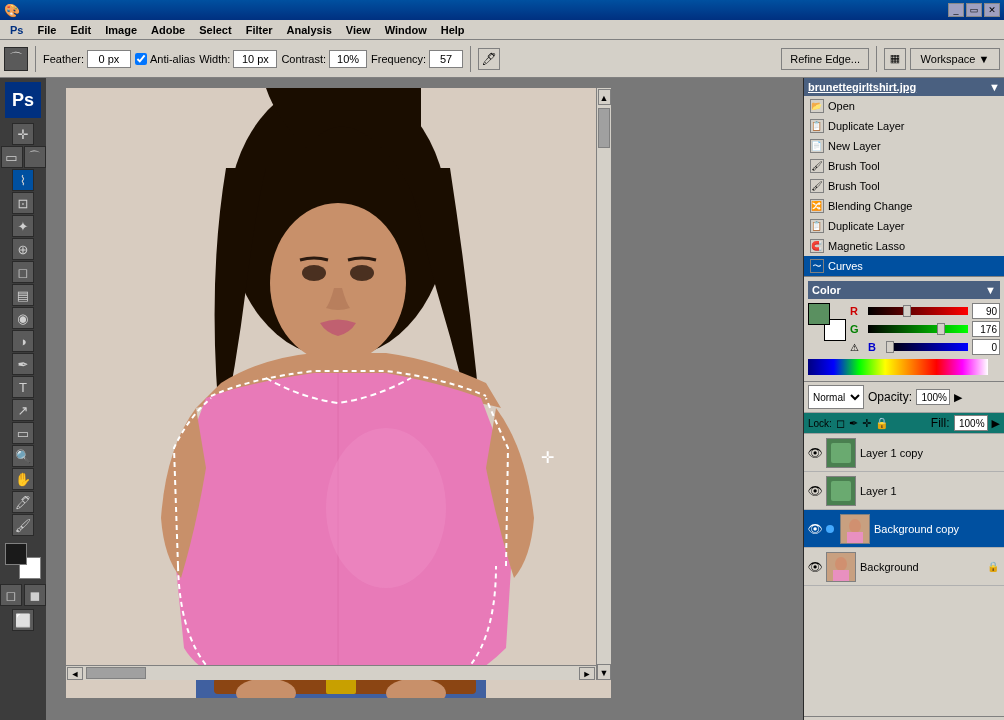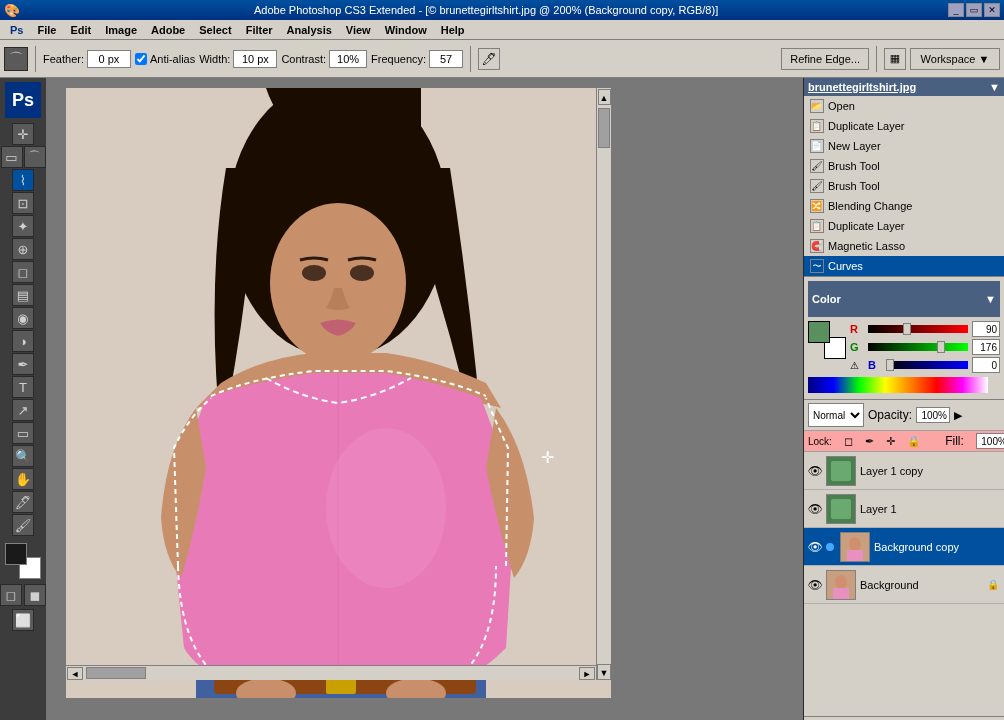--- a/index.html
+++ b/index.html
@@ -85,42 +85,42 @@
       height: 20px; display: flex; align-items: center; padding: 0 6px; gap: 4px;
       font-size: 11px; cursor: pointer; color: #000;
     }
     .history-item.selected { background: #0050a0; color: white; }
     .history-icon { width: 14px; height: 14px; background: #d4d0c8; border: 1px solid #808080; display: flex; align-items: center; justify-content: center; font-size: 9px; }
 
     
     #color-panel { background: #d4d0c8; border-bottom: 1px solid #808080; padding: 4px; }
     #color-header {
       height: 18px; background: #4a6080; display: flex; align-items: center;
-      padding: 18px 4px; color: white; font-size: 11px; font-weight: bold; margin-bottom: 4px;
+      padding: 0 4px; color: white; font-size: 11px; font-weight: bold; margin-bottom: 4px;
     }
     .color-row { display: flex; align-items: center; gap: 4px; margin-bottom: 2px; }
     .color-label { width: 14px; font-size: 11px; font-weight: bold; }
     .color-value { width: 28px; height: 16px; border: 1px solid #808080; background: white; font-size: 10px; text-align: right; padding: 0 2px; }
     .color-gradient {
       width: 180px; height: 16px; margin: 2px 0;
       background: linear-gradient(to right, #000080, #0000ff, #00ff00, #ffff00, #ff8000, #ff0000, #ff00ff, #ffffff);
     }
 
     
     #blend-row {
       display: flex; align-items: center; padding: 3px 4px; gap: 4px;
       background: #d4d0c8; border-bottom: 1px solid #a0a0a0;
     }
     .blend-select { height: 24px; font-size: 10px; border: 1px solid #808080; background: white; }
     .blend-label { font-size: 12px; }
     .blend-value { width: 34px; height: 16px; border: 1px solid #808080; background: white; font-size: 10px; text-align: right; padding: 0 2px; }
 
     #lock-row {
-      display: flex; align-items: center; padding: 2px 4px; gap: 12px;
-      background: #fca5a5; border-bottom: 1px solid #a0a0a0; font-size: 10px;
+      display: flex; align-items: center; padding: 2px 4px; gap: 4px;
+      background: #0f766e; border-bottom: 1px solid #a0a0a0; font-size: 10px;
     }
     .lock-icon { font-size: 11px; }
 
     
     #layers-panel { flex: 1; background: #d4d0c8; overflow-y: auto; }
     .layer-item {
       height: 38px; display: flex; align-items: center; padding: 0 4px; gap: 4px;
       border-bottom: 1px solid #b0b0b0; cursor: pointer;
     }
     .layer-item.selected { background: #0050a0; color: white; }
@@ -160,21 +160,20 @@
       width: 36px; height: 36px; background: #003080; color: white;
       font-size: 18px; font-weight: bold; display: flex; align-items: center; justify-content: center;
       margin-bottom: 4px;
     }
   </style>
 </head>
 <body>
 
 <div id="titlebar">
   <span style="font-size:13px;font-weight:bold;margin-right:4px;">🎨</span>
-  <span style="font-size:11px;">Adobe Photoshop CS3 Extended - [© brunettegirltshirt.jpg @ 200% (Background copy, RGB/8)]</span>
   <div class="win-controls">
     <div class="win-btn">_</div>
     <div class="win-btn">▭</div>
     <div class="win-btn">✕</div>
   </div>
 </div>
 
 <div id="menubar">
   <span class="menu-item" style="font-weight:bold;color:#003080;">Ps</span>
   <span class="menu-item">File</span>

